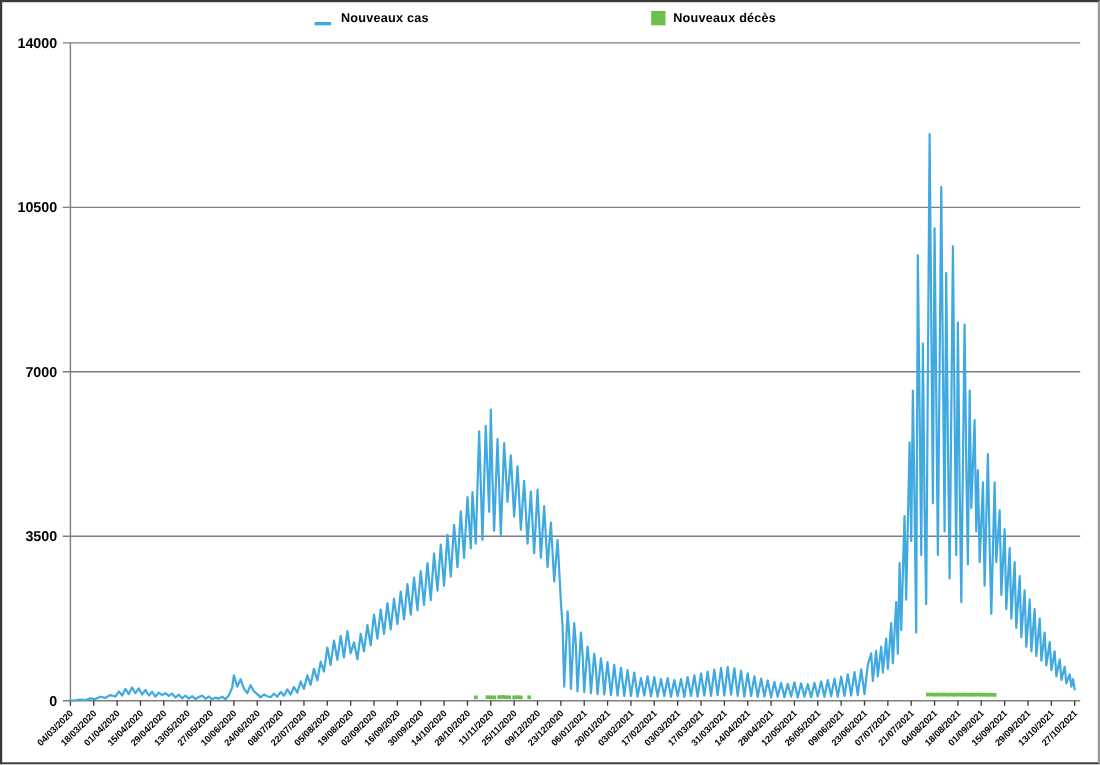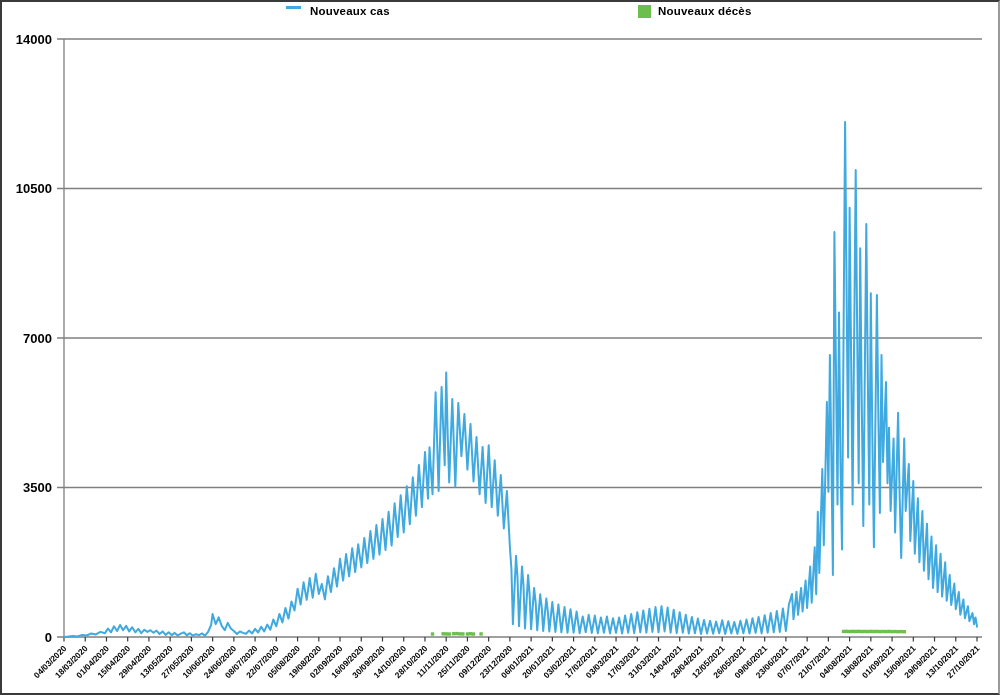--- a/index.html
+++ b/index.html
@@ -2,21 +2,21 @@
 <html><head>
 <meta charset="utf-8">
 <style>
   html,body{margin:0;padding:0;background:#fff;}
   body{width:1000px;height:695px;overflow:hidden;font-family:"Liberation Sans",sans-serif;}
   .frame{
     position:relative;width:1000px;height:695px;box-sizing:border-box;
     border:2px solid #3a3a3a;border-right-color:#9a9a9a;background:#fff;
   }
   .chart-svg{position:absolute;left:0;top:0;}
-  .legend-item{position:absolute;top:3px;display:flex;align-items:flex-start;height:18px;}
+  .legend-item{position:absolute;top:3px;display:flex;align-items:flex-end;height:18px;}
   .legend-item .label{font-size:11.5px;font-weight:700;color:#000;letter-spacing:.2px;}
   .marker-line{display:inline-block;width:15px;height:3px;margin-right:9px;margin-top:1px;}
   .marker-square{display:inline-block;width:13px;height:13px;margin-right:7px;}
 </style>
 </head>
 <body>
 
 <div class="frame">
   <svg class="chart-svg" id="chart" width="1000" height="695" viewBox="0 0 1000 695">
       <g>
@@ -161,17 +161,17 @@
         <text transform="translate(935.5,647) rotate(-45)" text-anchor="end" font-size="8.4px" font-weight="700" fill="#000000">29/09/2021</text>
         <text transform="translate(956.8,647) rotate(-45)" text-anchor="end" font-size="8.4px" font-weight="700" fill="#000000">13/10/2021</text>
         <text transform="translate(978.0,647) rotate(-45)" text-anchor="end" font-size="8.4px" font-weight="700" fill="#000000">27/10/2021</text>
       </g>
     </svg>
 
   <div class="legend-item" style="left:284px">
     <span class="marker-line legend-marker" style="background: rgb(63, 169, 224);"></span>
     <span class="label">Nouveaux cas</span>
   </div>
-  <div class="legend-item" style="left:636px">
+  <div class="legend-item" style="left:590px">
     <span class="marker-square legend-marker" style="background: rgb(108, 191, 76);"></span>
     <span class="label">Nouveaux décès</span>
   </div>
 </div>
 
 </body></html>

